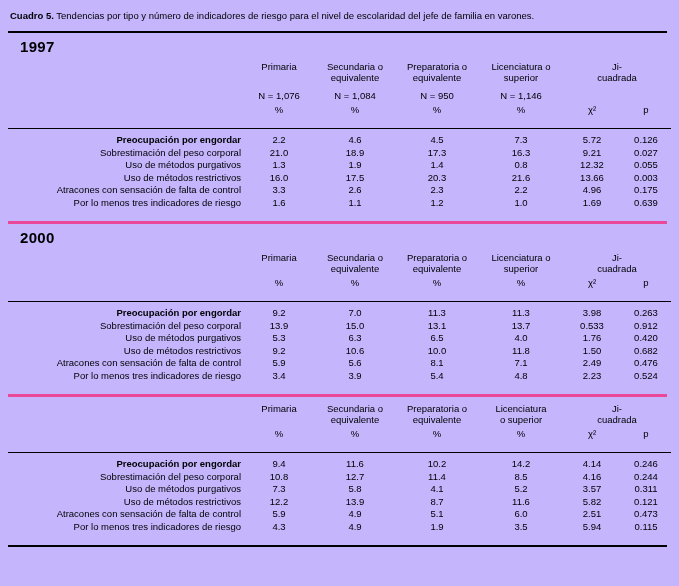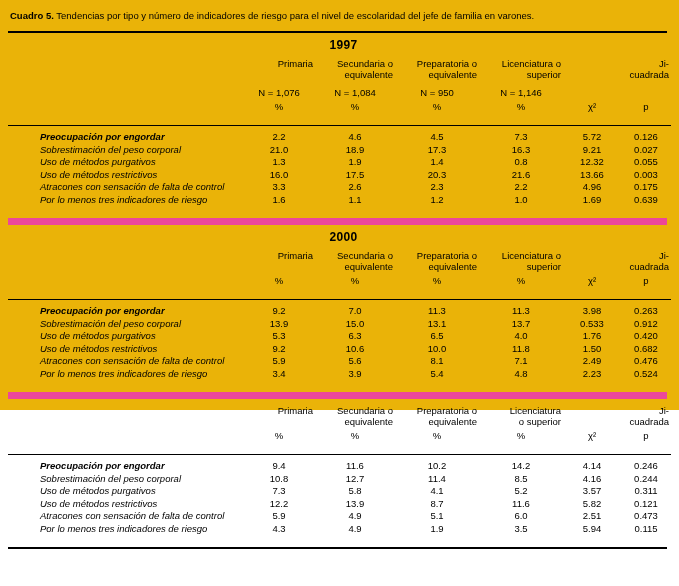--- a/index.html
+++ b/index.html
@@ -3,35 +3,35 @@
 <meta charset="utf-8">
 <style>
   * { margin:0; padding:0; box-sizing:border-box; }
   html,body { background:#fff; }
   body {
     width:679px; height:586px;
     font-family:"Liberation Sans", sans-serif;
     color:#000;
     overflow:hidden;
   }
-  .page { width:679px; height:410px; padding:8px 12px 0 8px; background:#eab308; }
+  .page { width:679px; height:586px; padding:8px 12px 0 8px; background:#c4b5fd; }
   .caption { font-size:9.5px; line-height:12px; margin:2px 0 9px 2px; }
   .caption .cap-label { font-weight:bold; }
   .table-outer { border-top:2px solid #000; border-bottom:2px solid #000; }
-  .section { border-top:7px solid #ec4899; padding-bottom:12px; }
+  .section { border-top:3px solid #ec4899; padding-bottom:12px; }
   .section:first-child { border-top:none; }
-  .year { font-weight:bold; font-size:12px; padding:5px 0 0 12px; letter-spacing:.3px;text-align:center; }
+  .year { font-weight:bold; font-size:15px; padding:5px 0 0 12px; letter-spacing:.3px; }
   table.grid { width:100%; border-collapse:collapse; table-layout:fixed; font-size:9.5px; }
   table.grid td { padding:0 2px; vertical-align:top; }
-  tr.names td { padding-top:6px; text-align:right; white-space:pre-line; line-height:11px; }
+  tr.names td { padding-top:6px; text-align:center; white-space:pre-line; line-height:11px; }
   tr.nrow td { padding-top:7px; text-align:center; line-height:11px;margin-top:15px; }
   tr.units td { padding:3px 2px 13px 2px; text-align:center; line-height:11px; }
   tbody tr td { border-top:0; text-align:center; line-height:12.5px; }
   tbody tr:first-child td { border-top:1px solid #000; padding-top:5px; }
-  td.lbl { text-align:left; padding-left:32px !important; white-space:nowrap; overflow:hidden;font-style:italic; }
+  td.lbl { text-align:right; padding-left:32px !important; white-space:nowrap; overflow:hidden; }
   .bold { font-weight:bold; }
 </style>
 </head>
 <body>
 
 <div class="page">
   <div class="caption">
     <span class="cap-label">Cuadro 5.</span><span> Tendencias por tipo y número de indicadores de riesgo para el nivel de escolaridad del jefe de familia en varones.</span>
   </div>
   <div class="table-outer" id="sections-root">

